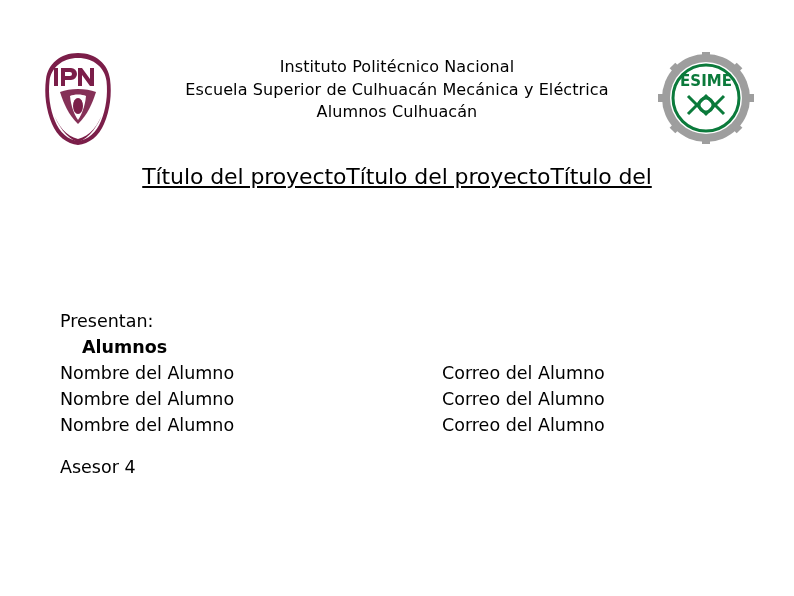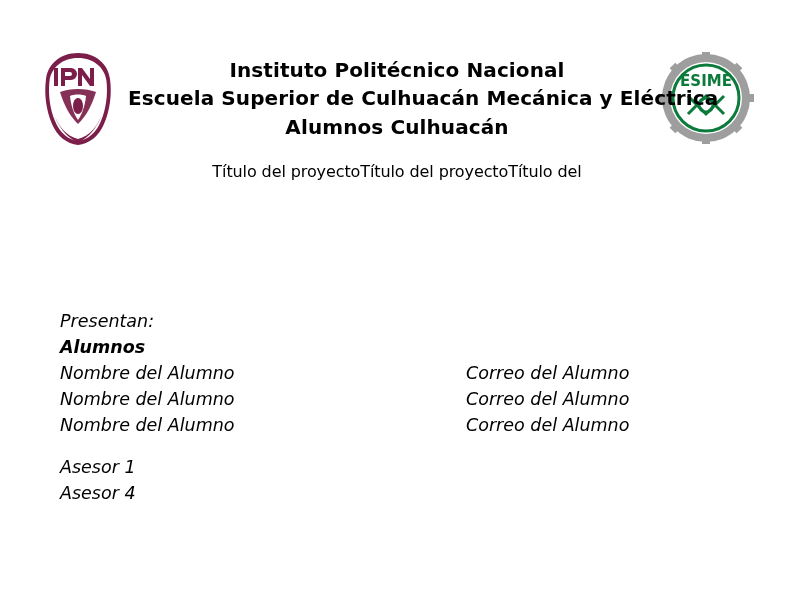--- a/index.html
+++ b/index.html
@@ -40,63 +40,63 @@
     text-align: right;
   }
 
   
   .header {
     position: absolute;
     top: 56px;
     left: 128px;
     right: 128px;
     text-align: center;
-    font-weight: bold;
-    font-size: 20px;
+    font-weight: normal;
+    font-size: 16px;
     line-height: 1.42;
     letter-spacing: 0.1px;
   }
   .header div {
     white-space: nowrap;
   }
 
   
   .title {
     position: absolute;
     top: 160px;
     left: 108px;
     right: 108px;
     text-align: center;
-    font-size: 16px;
+    font-size: 22px;
     line-height: 1.52;
     letter-spacing: -0.1px;
+    text-decoration: underline;
   }
 
   
   .body-block {
     position: absolute;
     top: 308px;
     left: 60px;
     right: 60px;
     font-size: 17.5px;
     line-height: 1.56;
-    font-style: italic;
   }
   .body-block .line {
     position: relative;
     height: 26px;
   }
   .body-block .bold {
     font-weight: bold;
+    margin-left: 22px;
   }
   .col-right {
     position: absolute;
     left: 382px;
     top: 0;
-    margin-left: 24px;
   }
   .spacer {
     height: 16px;
   }
 </style>
 </head>
 <body>
 
 <div class="slide">
 
@@ -172,17 +172,16 @@
       <span>Nombre del Alumno</span>
       <span class="col-right">Correo del Alumno</span>
     </div>
     <div class="line">
       <span>Nombre del Alumno</span>
       <span class="col-right">Correo del Alumno</span>
     </div>
 
     <div class="spacer"></div>
 
-    <div class="line">Asesor 1</div>
     <div class="line">Asesor 4</div>
   </div>
 
 </div>
 
 </body></html>

